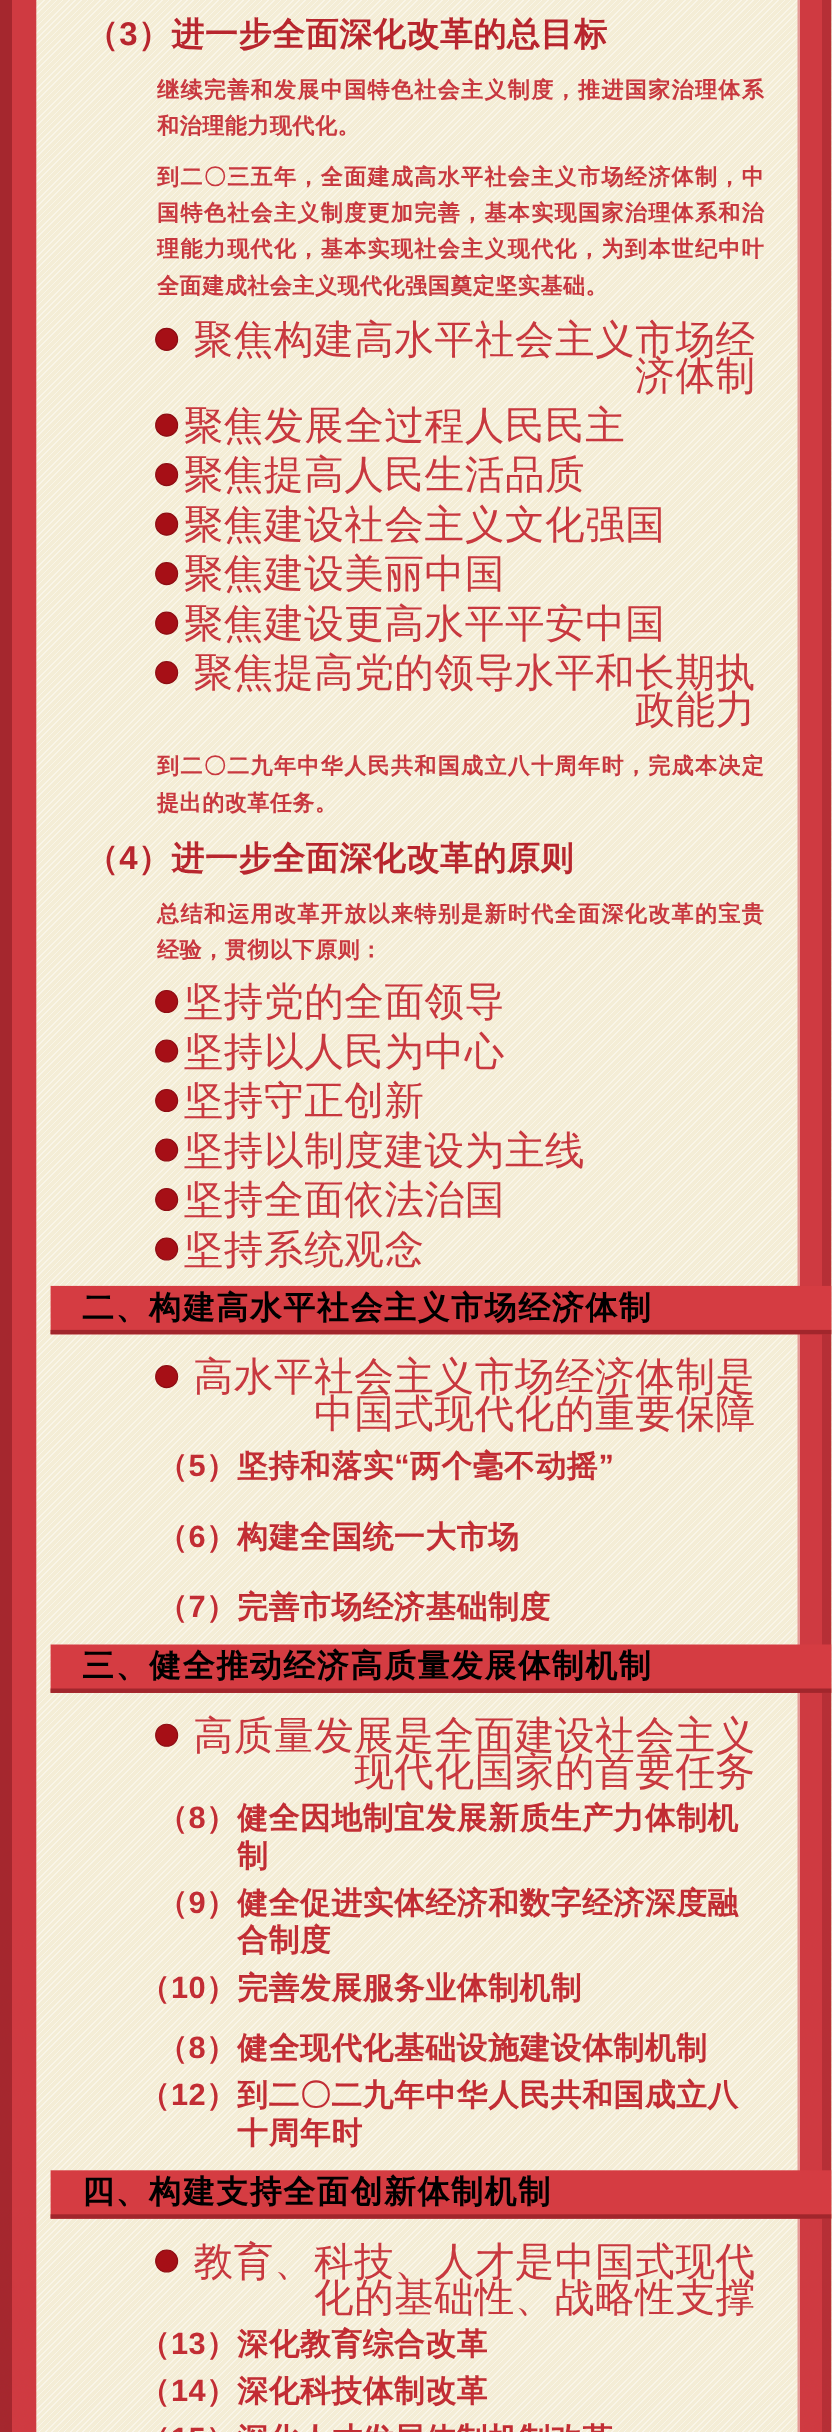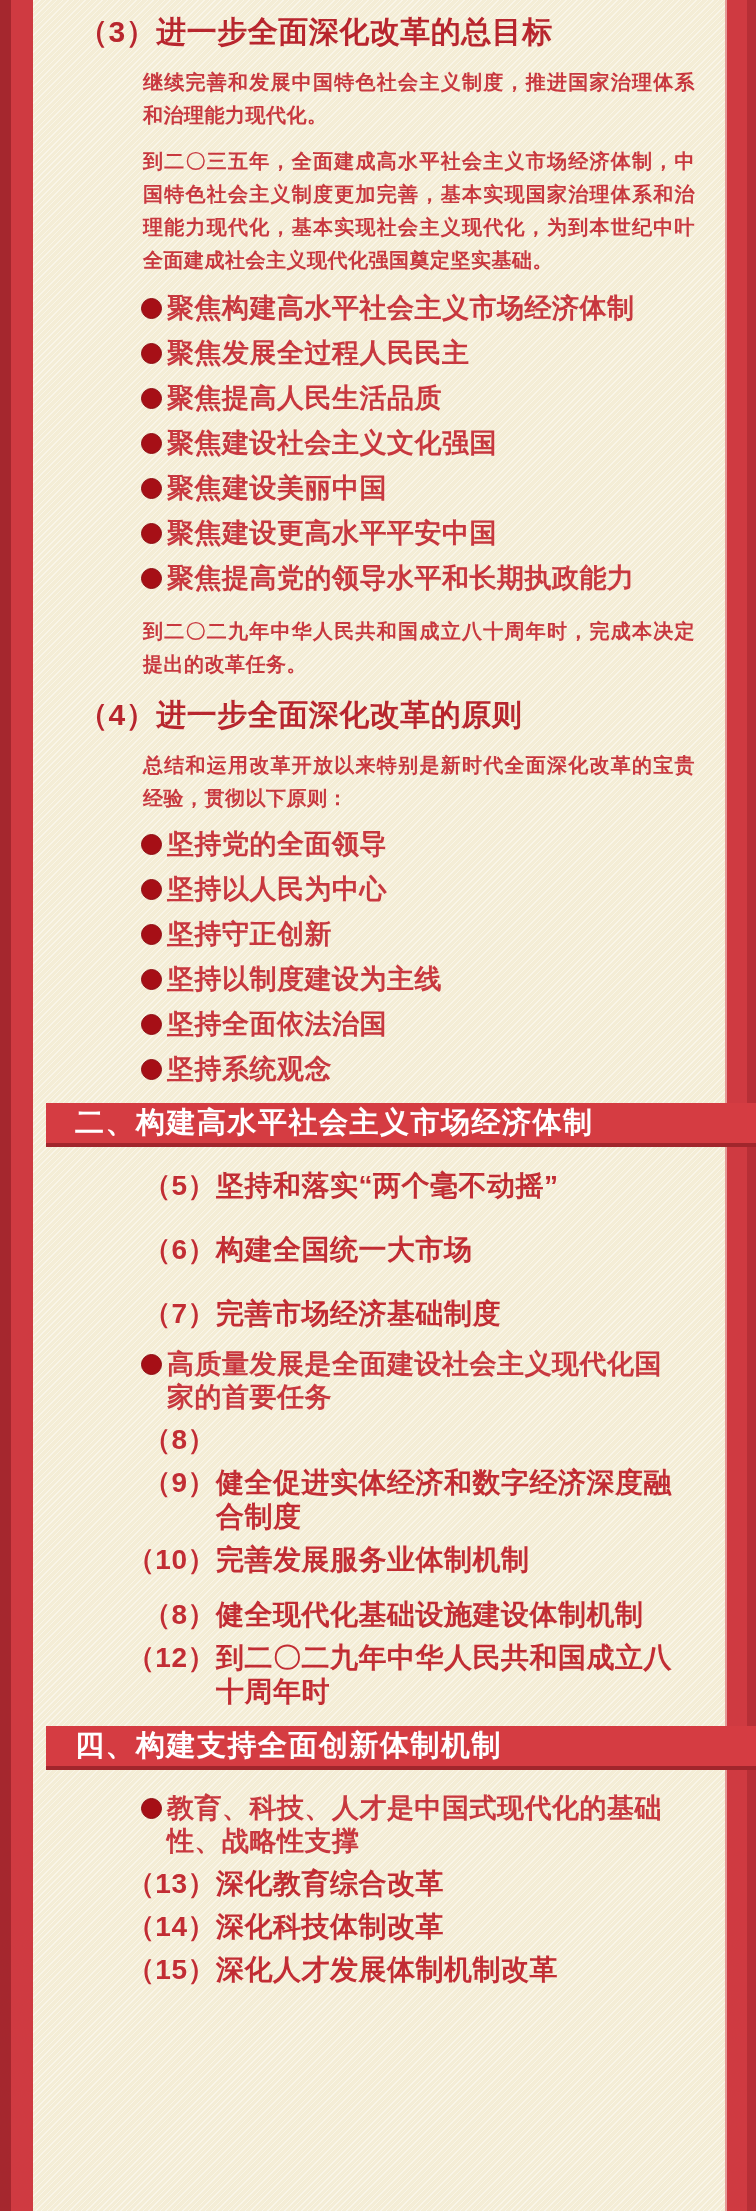--- a/index.html
+++ b/index.html
@@ -47,36 +47,37 @@
   }
   .bullet .dot{
     flex:0 0 auto;
     width:21px;height:21px;border-radius:50%;
     background:#a60f16;
     margin:6px 5px 0 0;
     border:1px solid #8d0d13;
     box-sizing:border-box;
   }
   .bullet .btxt{
-    font-size:27px;line-height:33px;font-weight:700;
+    font-size:36px;line-height:33px;font-weight:400;
     color:#c8383f;letter-spacing:0.5px;
     max-width:520px;
+    text-align:right;
   }
   .bullet-group{margin-bottom:8px;}
   
   .bar{
     margin:0 -31px 22px 13px;
     height:40px;
     background:#d53c42;
     border-bottom:4px solid #a1262c;
     display:flex;align-items:center;
     padding-left:29px;
   }
   .bar .bar-label{
-    color:#ffffff;font-size:29px;font-weight:700;letter-spacing:1.5px;
+    color:#000000;font-size:29px;font-weight:700;letter-spacing:1.5px;
   }
   
   .num-item{
     display:flex;align-items:flex-start;
     margin:0 0 30px 77px;
   }
   .num-item .num{
     flex:0 0 106px;
     text-align:right;
     font-size:28px;line-height:34px;font-weight:700;
@@ -168,39 +169,47 @@
       </div>
       <div class="bullet sp6">
         <span class="dot"></span>
         <span class="btxt">坚持系统观念</span>
       </div>
     </div>
 
     <div class="bar">
       <span class="bar-label">二、构建高水平社会主义市场经济体制</span>
     </div>
+    <div class="bullet lead-bullet">
+      <span class="dot"></span>
+      <span class="btxt">高水平社会主义市场经济体制是中国式现代化的重要保障</span>
+    </div>
     <div class="num-item">
       <span class="num">（5）</span>
       <span class="ntxt">坚持和落实“两个毫不动摇”</span>
     </div>
     <div class="num-item">
       <span class="num">（6）</span>
       <span class="ntxt">构建全国统一大市场</span>
     </div>
     <div class="num-item last">
       <span class="num">（7）</span>
       <span class="ntxt">完善市场经济基础制度</span>
     </div>
 
+    <div class="bar">
+      <span class="bar-label">三、健全推动经济高质量发展体制机制</span>
+    </div>
     <div class="bullet lead-bullet tight">
       <span class="dot"></span>
       <span class="btxt">高质量发展是全面建设社会主义现代化国家的首要任务</span>
     </div>
     <div class="num-item tight">
       <span class="num">（8）</span>
+      <span class="ntxt">健全因地制宜发展新质生产力体制机制</span>
     </div>
     <div class="num-item tight">
       <span class="num">（9）</span>
       <span class="ntxt">健全促进实体经济和数字经济深度融合制度</span>
     </div>
     <div class="num-item med">
       <span class="num">（10）</span>
       <span class="ntxt">完善发展服务业体制机制</span>
     </div>
     <div class="num-item tight">

